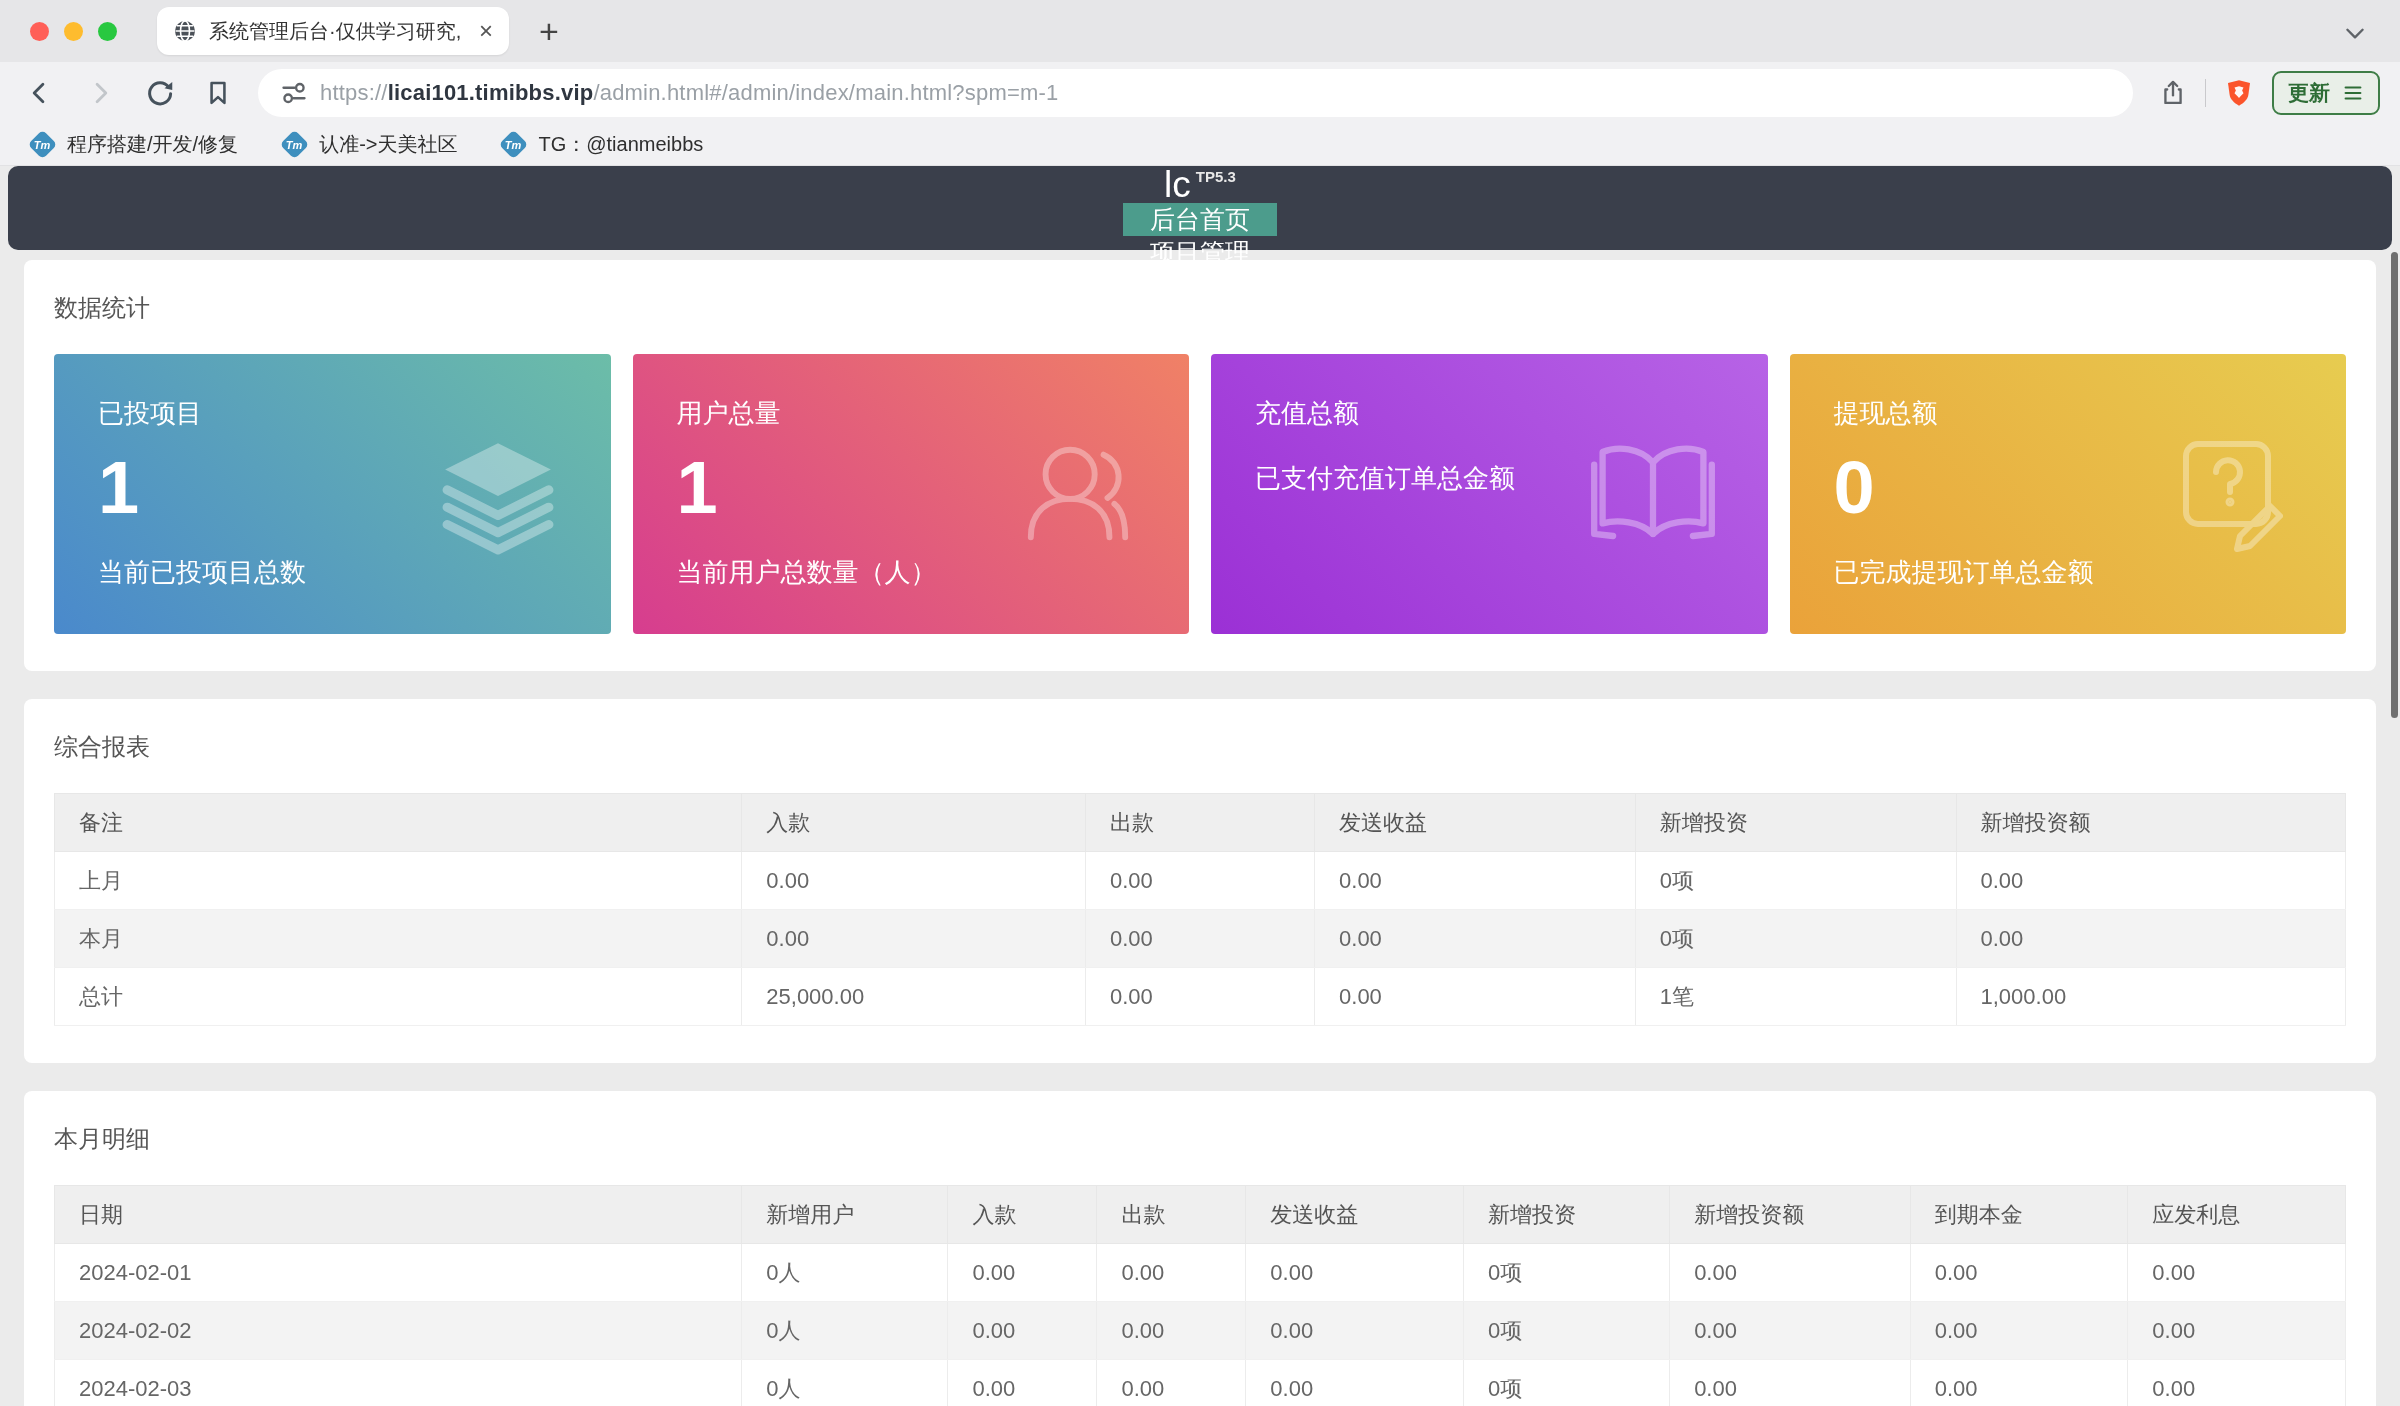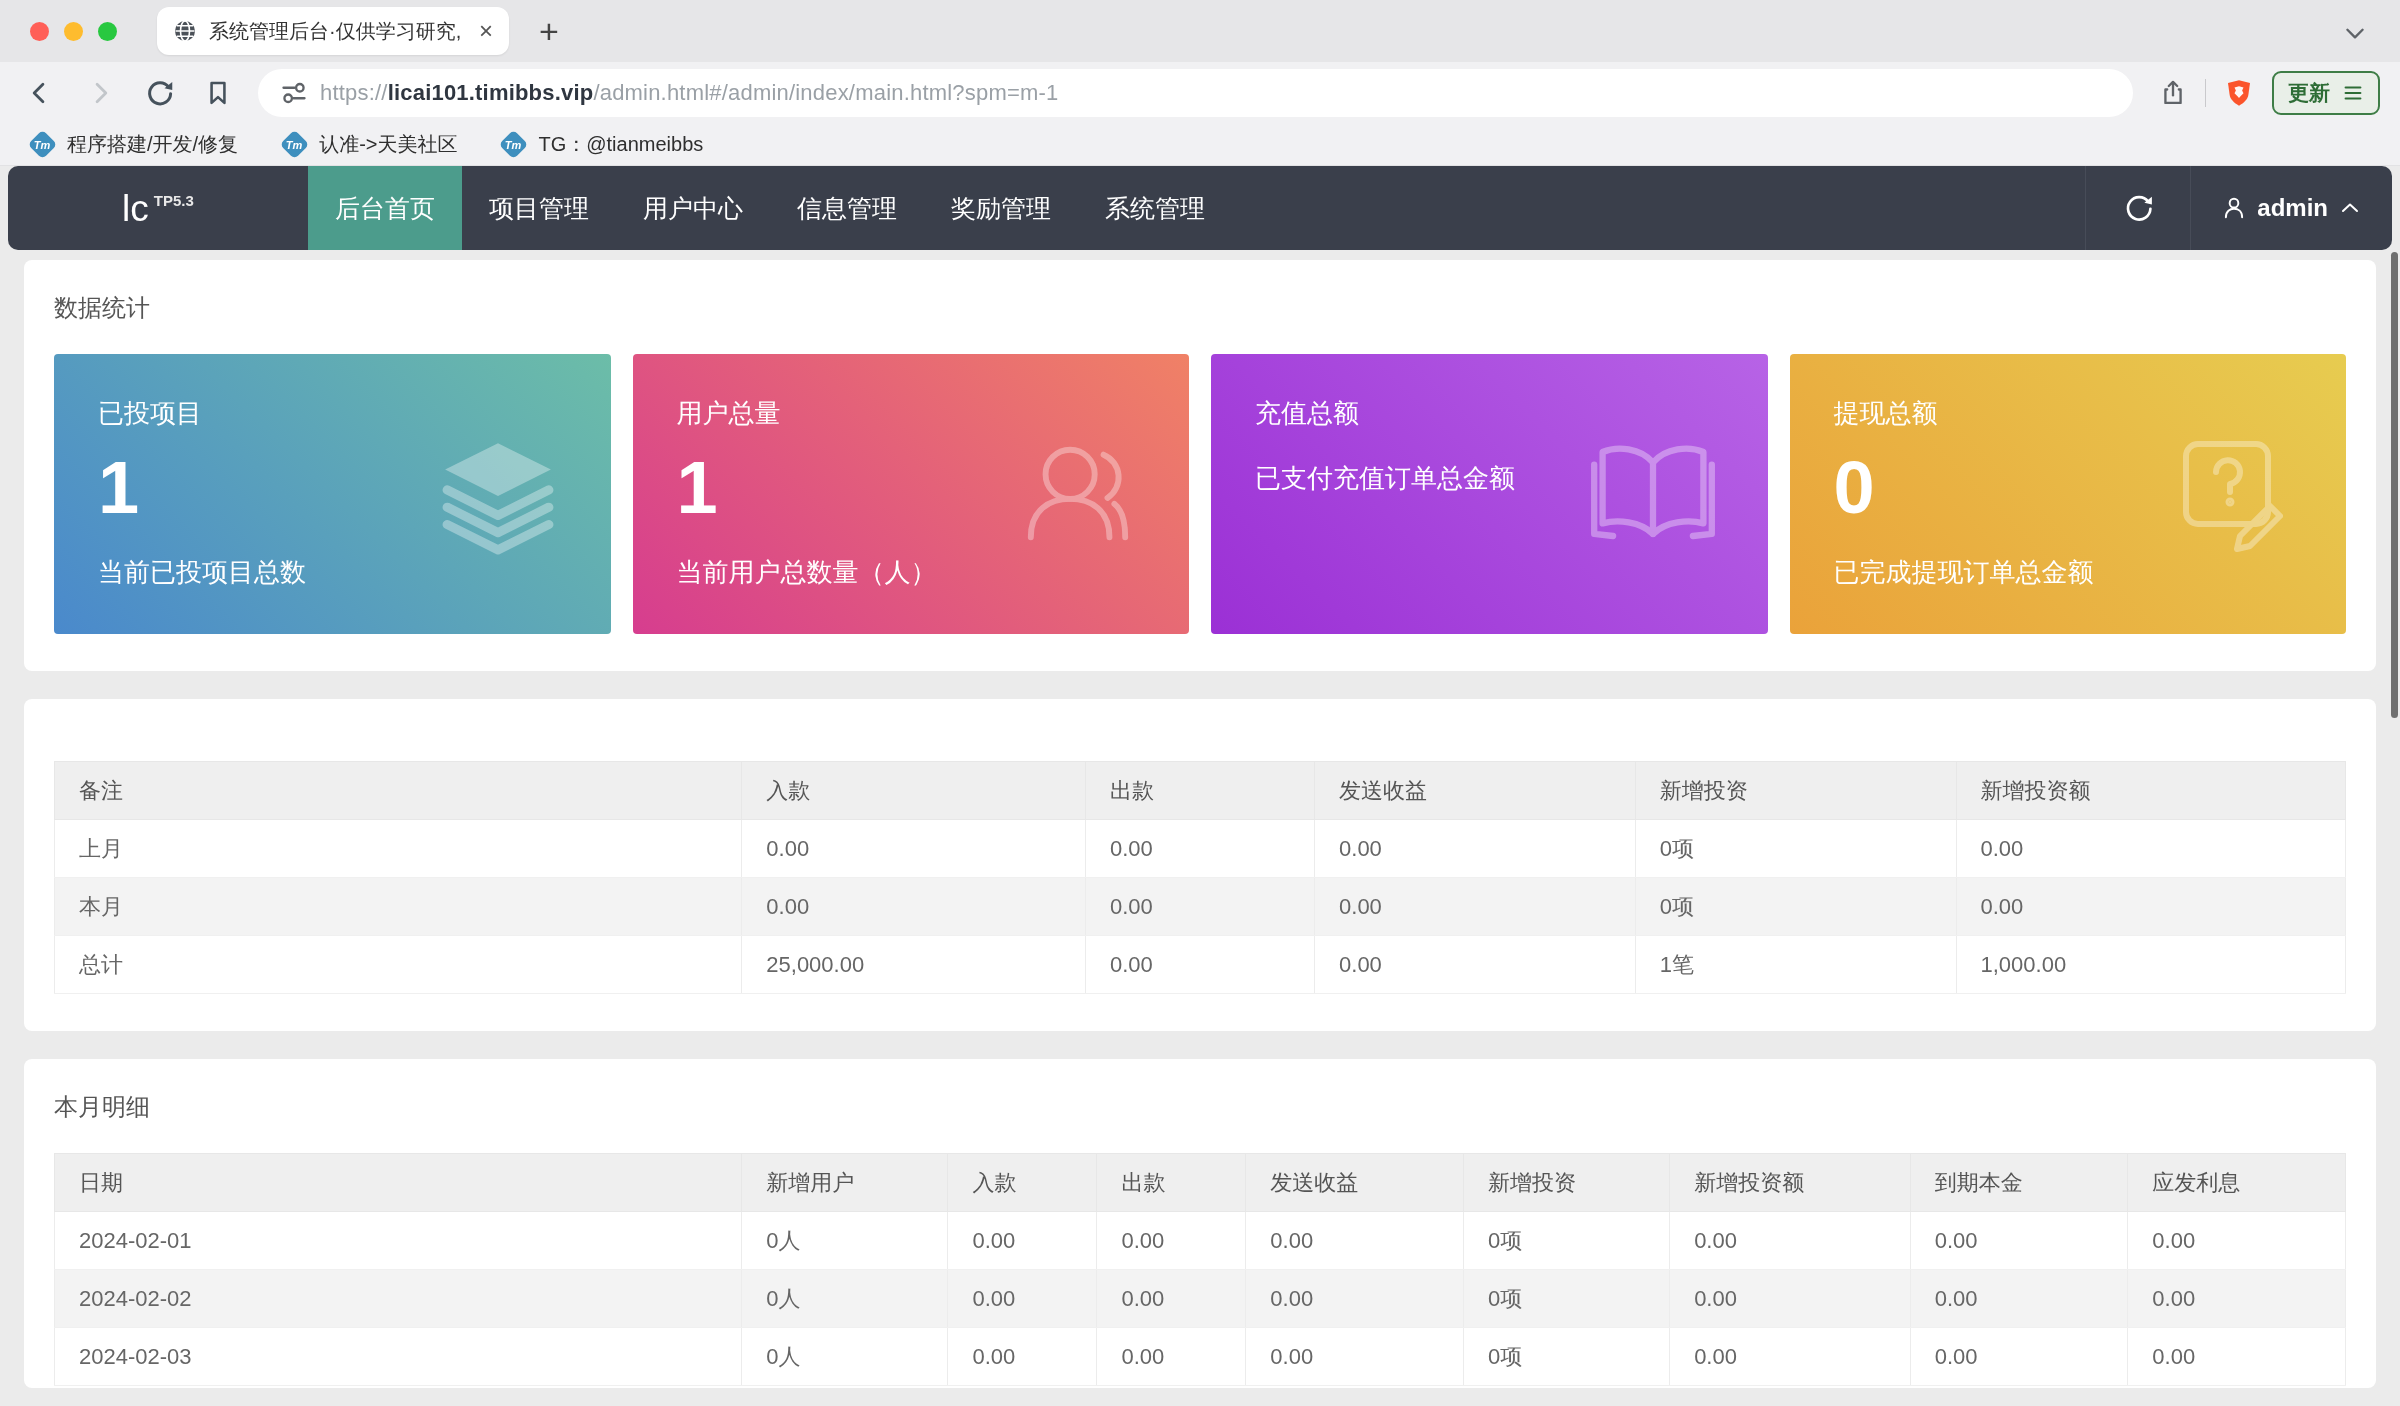--- a/index.html
+++ b/index.html
@@ -35,21 +35,21 @@
 
   .bookmarks { height:42px; background:#f1f1f3; display:flex; align-items:center; gap:46px; padding-left:32px;
                border-bottom:1px solid #e2e2e4; }
   .bm { display:flex; align-items:center; gap:14px; font-size:20px; color:#2f2f2f; }
   .bm-ico { width:21px; height:21px; background:#3e8fbe; transform:rotate(45deg); border-radius:5px;
             display:flex; align-items:center; justify-content:center; flex:none; }
   .bm-ico span { transform:rotate(-45deg); color:#fff; font-size:11px; font-style:italic; font-weight:bold; }
 
   
   .navbar { margin:0 8px; height:84px; background:#3a3f4b; border-radius:10px;
-            display:flex; align-items:center; color:#fff; }
+            display:flex; align-items:center; color:#fff;flex-direction:column; }
   .logo { width:300px; display:flex; justify-content:center; align-items:flex-start; }
   .logo-main { font-size:37px; color:#fff; line-height:1; }
   .logo-sup { font-size:15px; color:#e8e8e8; margin-left:5px; margin-top:2px; font-weight:bold; }
   .nav-item { height:84px; padding:0 27px; display:flex; align-items:center; font-size:25px; color:#fff; cursor:pointer; }
   .nav-right { margin-left:auto; display:flex; align-items:stretch; height:84px; }
   .nav-sep { width:1px; background:#474c58; }
   .refresh-area { width:104px; display:flex; align-items:center; justify-content:center; }
   .admin-area { display:flex; align-items:center; gap:10px; padding:8px 30px; font-size:24px; font-weight:bold; }
 
   
@@ -280,20 +280,21 @@
             <circle cx="56" cy="68" r="1.5" fill="#fff"></circle>
             <path d="M66 102 l30,-30 10,10 -30,30 -13,3 z"></path>
           </svg>
         </span>
       </div>
 
     </div>
   </div>
 
   <div class="card">
+    <div class="sec-title">综合报表</div>
     <table class="tbl" id="summary-table">
         <colgroup>
           <col style="width: 30%;">
           <col style="width: 15%;">
           <col style="width: 10%;">
           <col style="width: 14%;">
           <col style="width: 14%;">
           <col style="width: 17%;">
         </colgroup>
         <thead>

